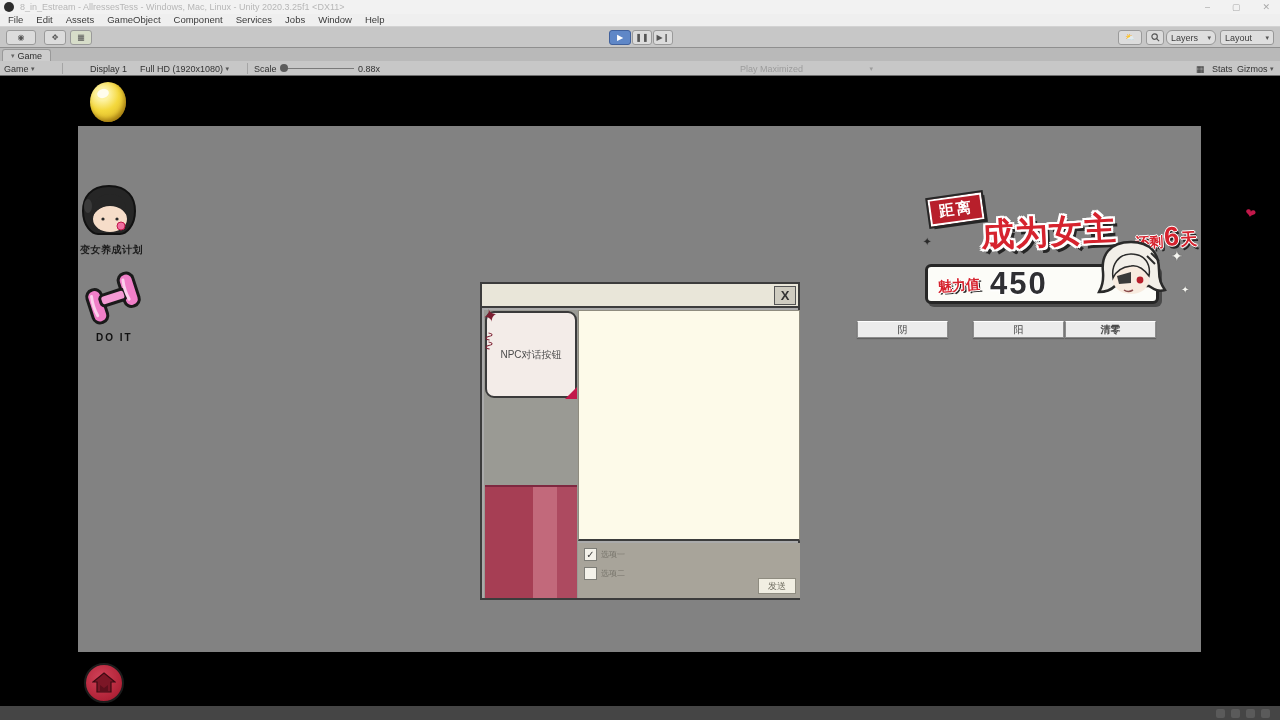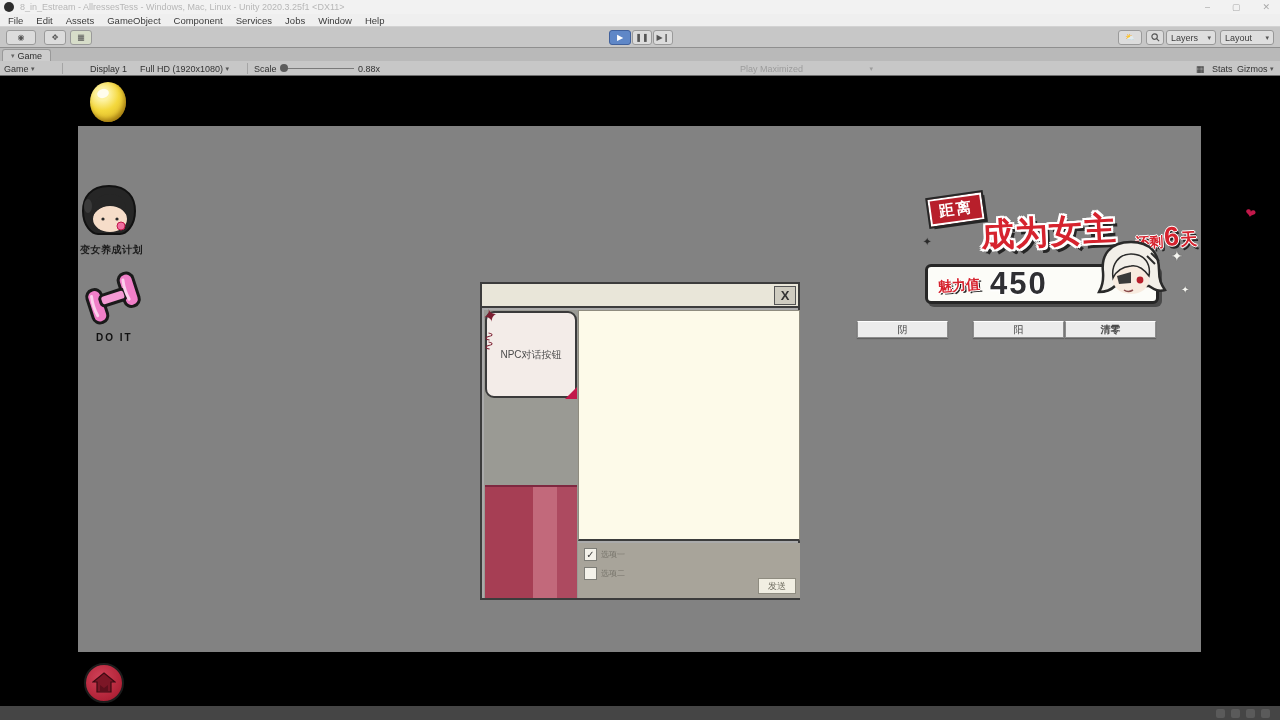--- a/index.html
+++ b/index.html
@@ -9,21 +9,21 @@
 
   
   .titlebar { position:absolute; left:0; top:0; width:1280px; height:14px;
     background:#f2f2f2; display:flex; align-items:center; padding:0 4px; }
   .unity-logo { width:10px; height:10px; border-radius:50%; background:#2d2d2d; margin-right:6px; flex:0 0 auto; }
   .win-title { font-size:9px; color:#b7b7b7; white-space:nowrap; overflow:hidden; flex:1; }
   .win-controls { display:flex; gap:22px; margin-right:6px; color:#a9a9a9; font-size:9px; }
 
   .menubar { position:absolute; left:0; top:14px; width:1280px; height:13px;
     background:#efefef; border-bottom:1px solid #d2d2d2;
-    display:flex; align-items:center; gap:13px; padding:0 8px; }
+    display:flex; gap:13px; padding:0 8px; }
   .menubar span { font-size:9.5px; color:#3a3a3a; }
 
   .toolbar { position:absolute; left:0; top:27px; width:1280px; height:21px;
     background:#c7c7c7; border-bottom:1px solid #8f8f8f; }
   .tbtn { position:absolute; top:3px; height:15px; background:#dcdcdc; border:1px solid #9a9a9a;
     border-radius:3px; font-size:8px; color:#555; display:flex; align-items:center; justify-content:center; }
   .tbtn.active { background:#5f87c7; color:#fff; border-color:#41619c; }
   .tbtn.greenish { background:#d7ddc9; }
   .dropdown { position:absolute; top:3px; height:15px; background:#dedede; border:1px solid #979797;
     border-radius:3px; font-size:9px; color:#3c3c3c; display:flex; align-items:center;
@@ -189,21 +189,21 @@
 
     <div class="tbtn" style="left:1118px;width:24px;">
         <span>⛅</span>
       </div>
     <div class="tbtn" style="left:1146px;width:18px;">
       <svg width="9" height="9" viewBox="0 0 10 10">
           <circle cx="4" cy="4" r="3" fill="none" stroke="#555" stroke-width="1.3"></circle>
           <line x1="6.2" y1="6.2" x2="9" y2="9" stroke="#555" stroke-width="1.3"></line>
         </svg>
     </div>
-    <div class="dropdown" style="left:1166px;width:50px;">
+    <div class="dropdown" style="left:1166px;width:50px;border-radius:6px;">
       <span>Layers</span>
       <span class="caret">▾</span>
     </div>
     <div class="dropdown" style="left:1220px;width:54px;">
       <span>Layout</span>
       <span class="caret">▾</span>
     </div>
   </div>
 
   <div class="tabrow">

